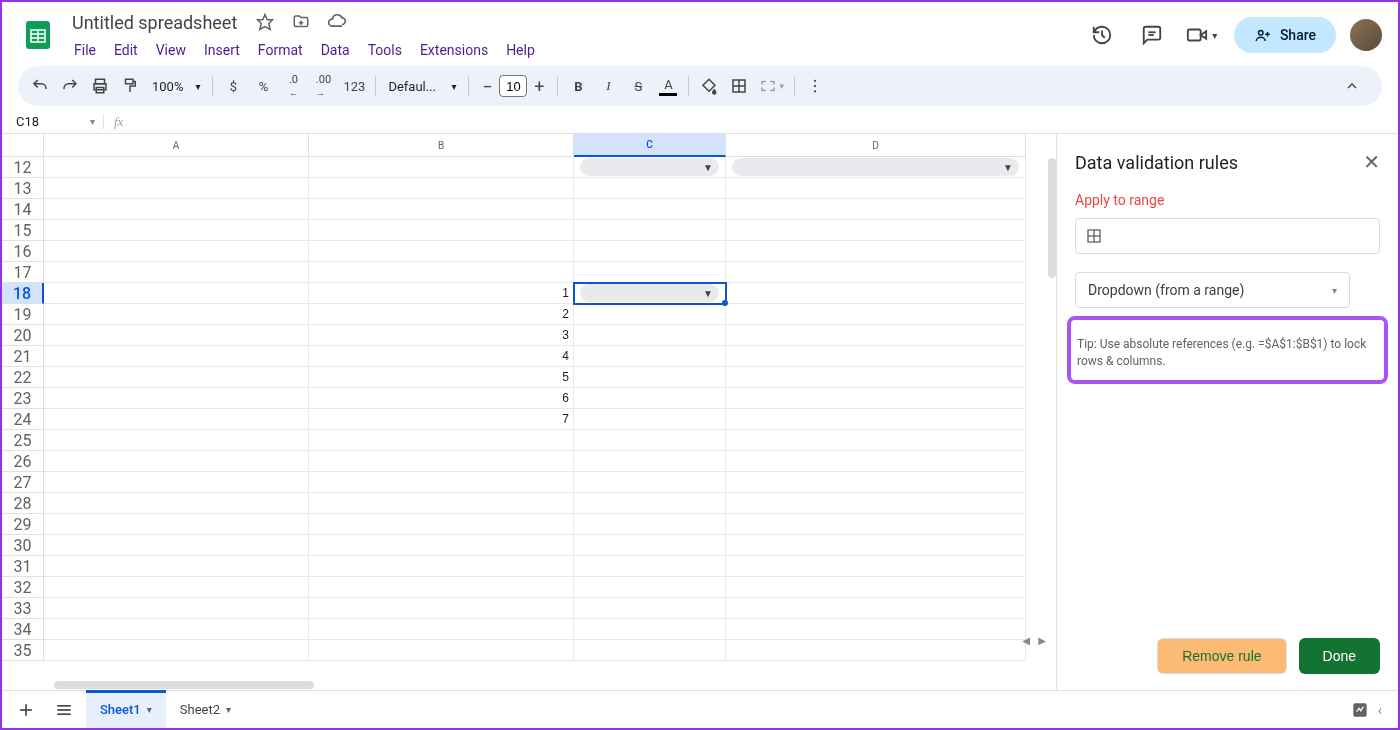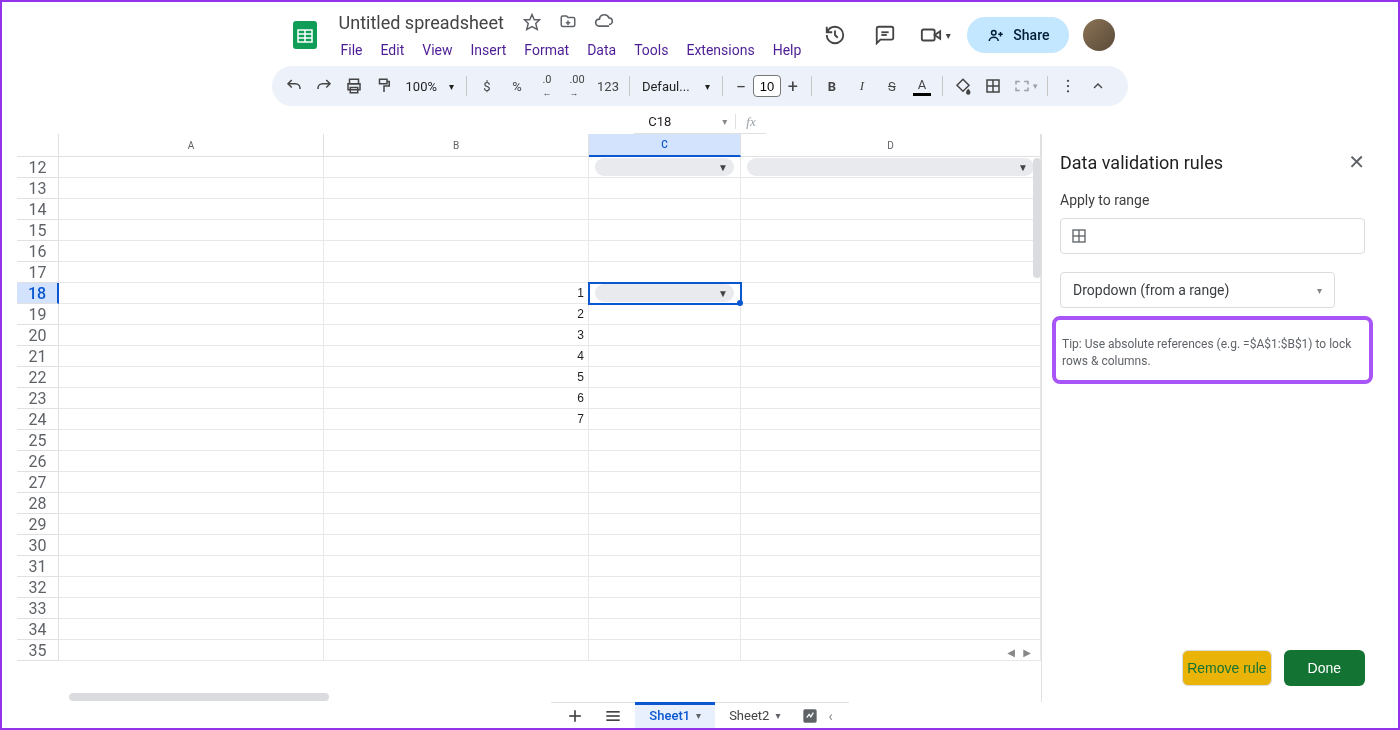--- a/index.html
+++ b/index.html
@@ -1,17 +1,17 @@
 <!DOCTYPE html>
 <html><head>
 <meta charset="utf-8">
 <style>
 * { box-sizing: border-box; margin: 0; padding: 0; }
 body { font-family: "Google Sans", Roboto, Arial, sans-serif; font-size: 13px; color: #1f1f1f; background: #fff; overflow: hidden; width: 1400px; height: 730px; border: 2px solid #9333ea; }
-.app { display: flex; flex-direction: column; height: 100%; align-items: center; }
+.app { display: flex; flex-direction: column; height: 100%; }
 
 
 .titlebar { display: flex; align-items: center; padding: 6px 16px 0 16px; height: 60px; gap: 8px; }
 .logo { width: 40px; height: 40px; display: flex; align-items: center; justify-content: center; }
 .title-group { display: flex; flex-direction: column; flex: 1; }
 .title-row { display: flex; align-items: center; gap: 8px; }
 .doc-title { font-size: 18px; color: #444; padding: 2px 6px; }
 .title-icon { color: #5f6368; cursor: pointer; width: 28px; height: 28px; display: flex; align-items: center; justify-content: center; border-radius: 4px; }
 .menu-row { display: flex; gap: 2px; margin-top: 2px; }
 .menu-item { padding: 4px 8px; font-size: 14px; color: #4c1d95; border-radius: 4px; cursor: pointer; }
@@ -63,35 +63,35 @@
 .hscroll { height: 10px; display: flex; align-items: center; padding: 0 40px; }
 .hscroll-thumb { width: 260px; height: 8px; background: #dadce0; border-radius: 4px; margin-left: 12px; }
 .hscroll-nav { position: absolute; right: 6px; bottom: 42px; display: flex; gap: 0; }
 .hscroll-btn { width: 16px; height: 16px; font-size: 10px; color: #888; display: flex; align-items: center; justify-content: center; }
 
 
 .sidebar { width: 342px; border-left: 1px solid #e0e0e0; display: flex; flex-direction: column; padding: 16px 18px; }
 .side-head { display: flex; align-items: center; justify-content: space-between; margin-bottom: 18px; }
 .side-title { font-size: 18px; font-weight: 400; color: #1f1f1f; }
 .side-close { cursor: pointer; color: #5f6368; font-size: 20px; }
-.side-label { font-size: 14px; color: #404040; margin-bottom: 10px; }
+.side-label { font-size: 14px; color: #ef4444; margin-bottom: 10px; }
 .range-input-row { display: flex; align-items: center; border: 1px solid #dadce0; border-radius: 4px; height: 36px; padding: 0 10px; margin-bottom: 18px; gap: 8px; }
 .range-input-row input { border: none; flex: 1; font-size: 14px; outline: none; background: transparent; }
 .range-icon { color: #5f6368; }
 .criteria-select { display: flex; align-items: center; justify-content: space-between; border: 1px solid #dadce0; border-radius: 4px; height: 36px; padding: 0 12px; font-size: 14px; color: #3c4043; cursor: pointer; width: 275px; margin-bottom: 14px; }
 .highlight-box { border: 4px solid #a855f7; border-radius: 8px; padding: 16px 6px 10px 6px; margin: -6px -8px 10px -8px; }
 .range-input-row.focused { border: 2px solid #0b57d0; margin-bottom: 10px; }
 .tip { font-size: 12px; color: #5f6368; line-height: 1.4; }
 .adv { font-size: 14px; color: #137333; font-weight: 500; margin-top: 16px; cursor: pointer; text-align: center; }
 .side-footer { margin-top: auto; display: flex; justify-content: flex-end; gap: 12px; }
-.btn-text { border: 1px solid #dadce0; background: #eab308; color: #137333; padding: 9px 4px; border-radius: 6px; font-size: 14px; font-weight: 500; cursor: pointer; }
+.btn-text { border: 1px solid #dadce0; background: #fdba74; color: #137333; padding: 9px 24px; border-radius: 6px; font-size: 14px; font-weight: 500; cursor: pointer; }
 .btn-primary { background: #137333; color: #fff; border: none; padding: 9px 24px; border-radius: 6px; font-size: 14px; font-weight: 500; cursor: pointer; }
 
 
-.sheetbar { display: flex; align-items: center; height: 26px; border-top: 1px solid #e0e0e0; padding: 0 8px; gap: 6px; }
+.sheetbar { display: flex; align-items: center; height: 38px; border-top: 1px solid #e0e0e0; padding: 0 8px; gap: 6px; }
 .sheet-add, .sheet-all { width: 32px; height: 32px; display: flex; align-items: center; justify-content: center; color: #444; cursor: pointer; border-radius: 4px; }
 .sheet-tab { display: flex; align-items: center; gap: 6px; padding: 0 14px; height: 100%; font-size: 13px; color: #444; cursor: pointer; position: relative; }
 .sheet-tab.active { background: #e8f0fe; color: #0b57d0; font-weight: 500; }
 .sheet-tab.active::before { content: ""; position: absolute; top: -1px; left: 0; right: 0; height: 3px; background: #0b57d0; }
 .sheet-tab-arrow { font-size: 10px; color: #5f6368; }
 .sheetbar-right { margin-left: auto; display: flex; align-items: center; gap: 8px; color: #5f6368; padding-right: 8px; }
 
 svg { display: block; }
 </style>
 </head>

